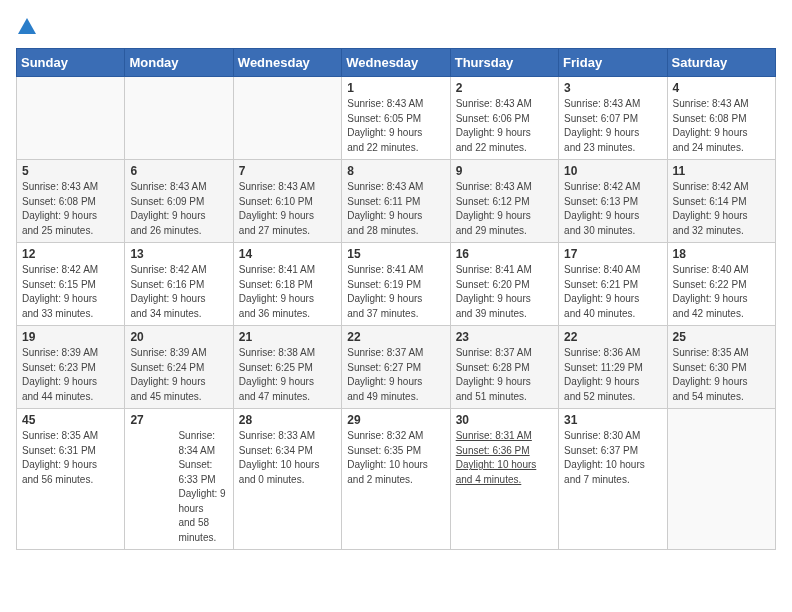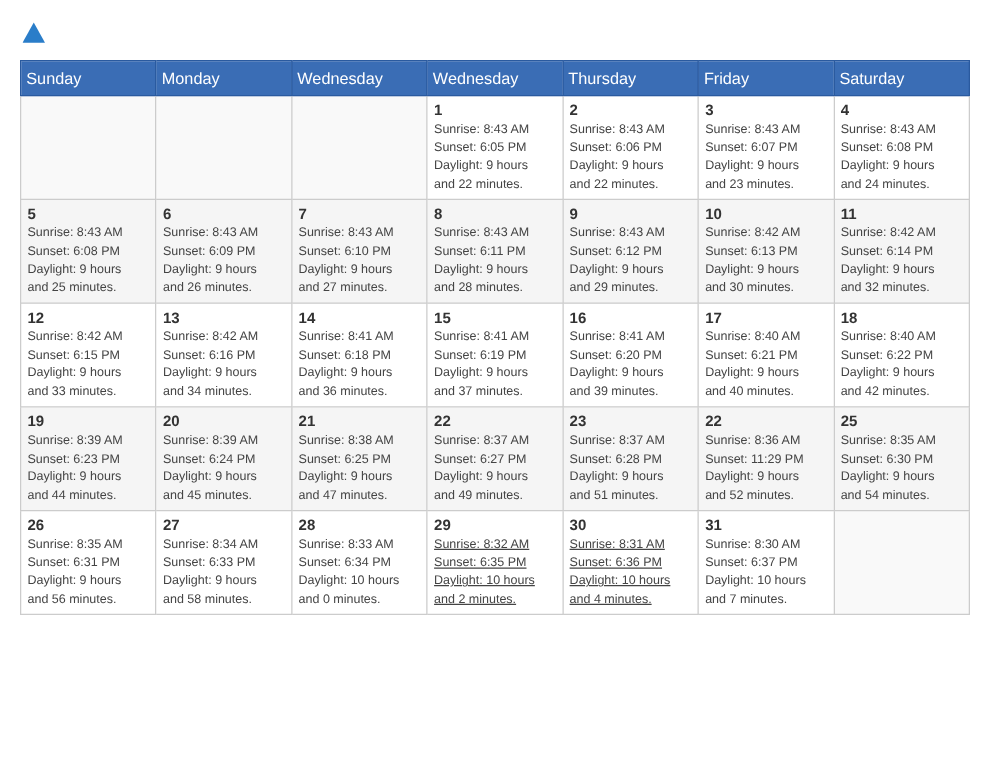--- a/index.html
+++ b/index.html
@@ -46,21 +46,21 @@
     }
     .calendar-table {
       width: 100%;
       border-collapse: collapse;
       table-layout: fixed;
     }
     .calendar-table th {
       background-color: #3a6db5;
       color: #fff;
       font-size: 13px;
-      font-weight: normal;
+      font-weight: bold;
       padding: 6px 4px;
       text-align: left;
       border: 1px solid #2a5a9f;
     }
     .calendar-table td {
       vertical-align: top;
       border: 1px solid #ccc;
       padding: 4px 5px;
       font-size: 10.5px;
       color: #333;
@@ -301,43 +301,43 @@
         <td>
           <span class="day-number">25</span>
           <div class="day-info" style="white-space: pre-line;">Sunrise: 8:35 AM
 Sunset: 6:30 PM
 Daylight: 9 hours
 and 54 minutes.</div>
         </td>
       </tr>
       <tr>
         <td>
-          <span class="day-number">26</span>
+          <span class="day-number">45</span>
           <div class="day-info" style="white-space: pre-line;">Sunrise: 8:35 AM
 Sunset: 6:31 PM
 Daylight: 9 hours
 and 56 minutes.</div>
         </td>
         <td>
           <span class="day-number">27</span>
-          <div class="day-info" style="white-space: pre-line;">Sunrise: 8:34 AM
+          <div class="day-info" style="white-space: pre-line; margin-left: 48px;">Sunrise: 8:34 AM
 Sunset: 6:33 PM
 Daylight: 9 hours
 and 58 minutes.</div>
         </td>
         <td>
           <span class="day-number">28</span>
           <div class="day-info" style="white-space: pre-line;">Sunrise: 8:33 AM
 Sunset: 6:34 PM
 Daylight: 10 hours
 and 0 minutes.</div>
         </td>
         <td>
           <span class="day-number">29</span>
-          <div class="day-info" style="white-space: pre-line; text-decoration: underline;">Sunrise: 8:32 AM
+          <div class="day-info" style="white-space: pre-line;">Sunrise: 8:32 AM
 Sunset: 6:35 PM
 Daylight: 10 hours
 and 2 minutes.</div>
         </td>
         <td>
           <span class="day-number">30</span>
           <div class="day-info" style="white-space: pre-line; text-decoration: underline;">Sunrise: 8:31 AM
 Sunset: 6:36 PM
 Daylight: 10 hours
 and 4 minutes.</div>

